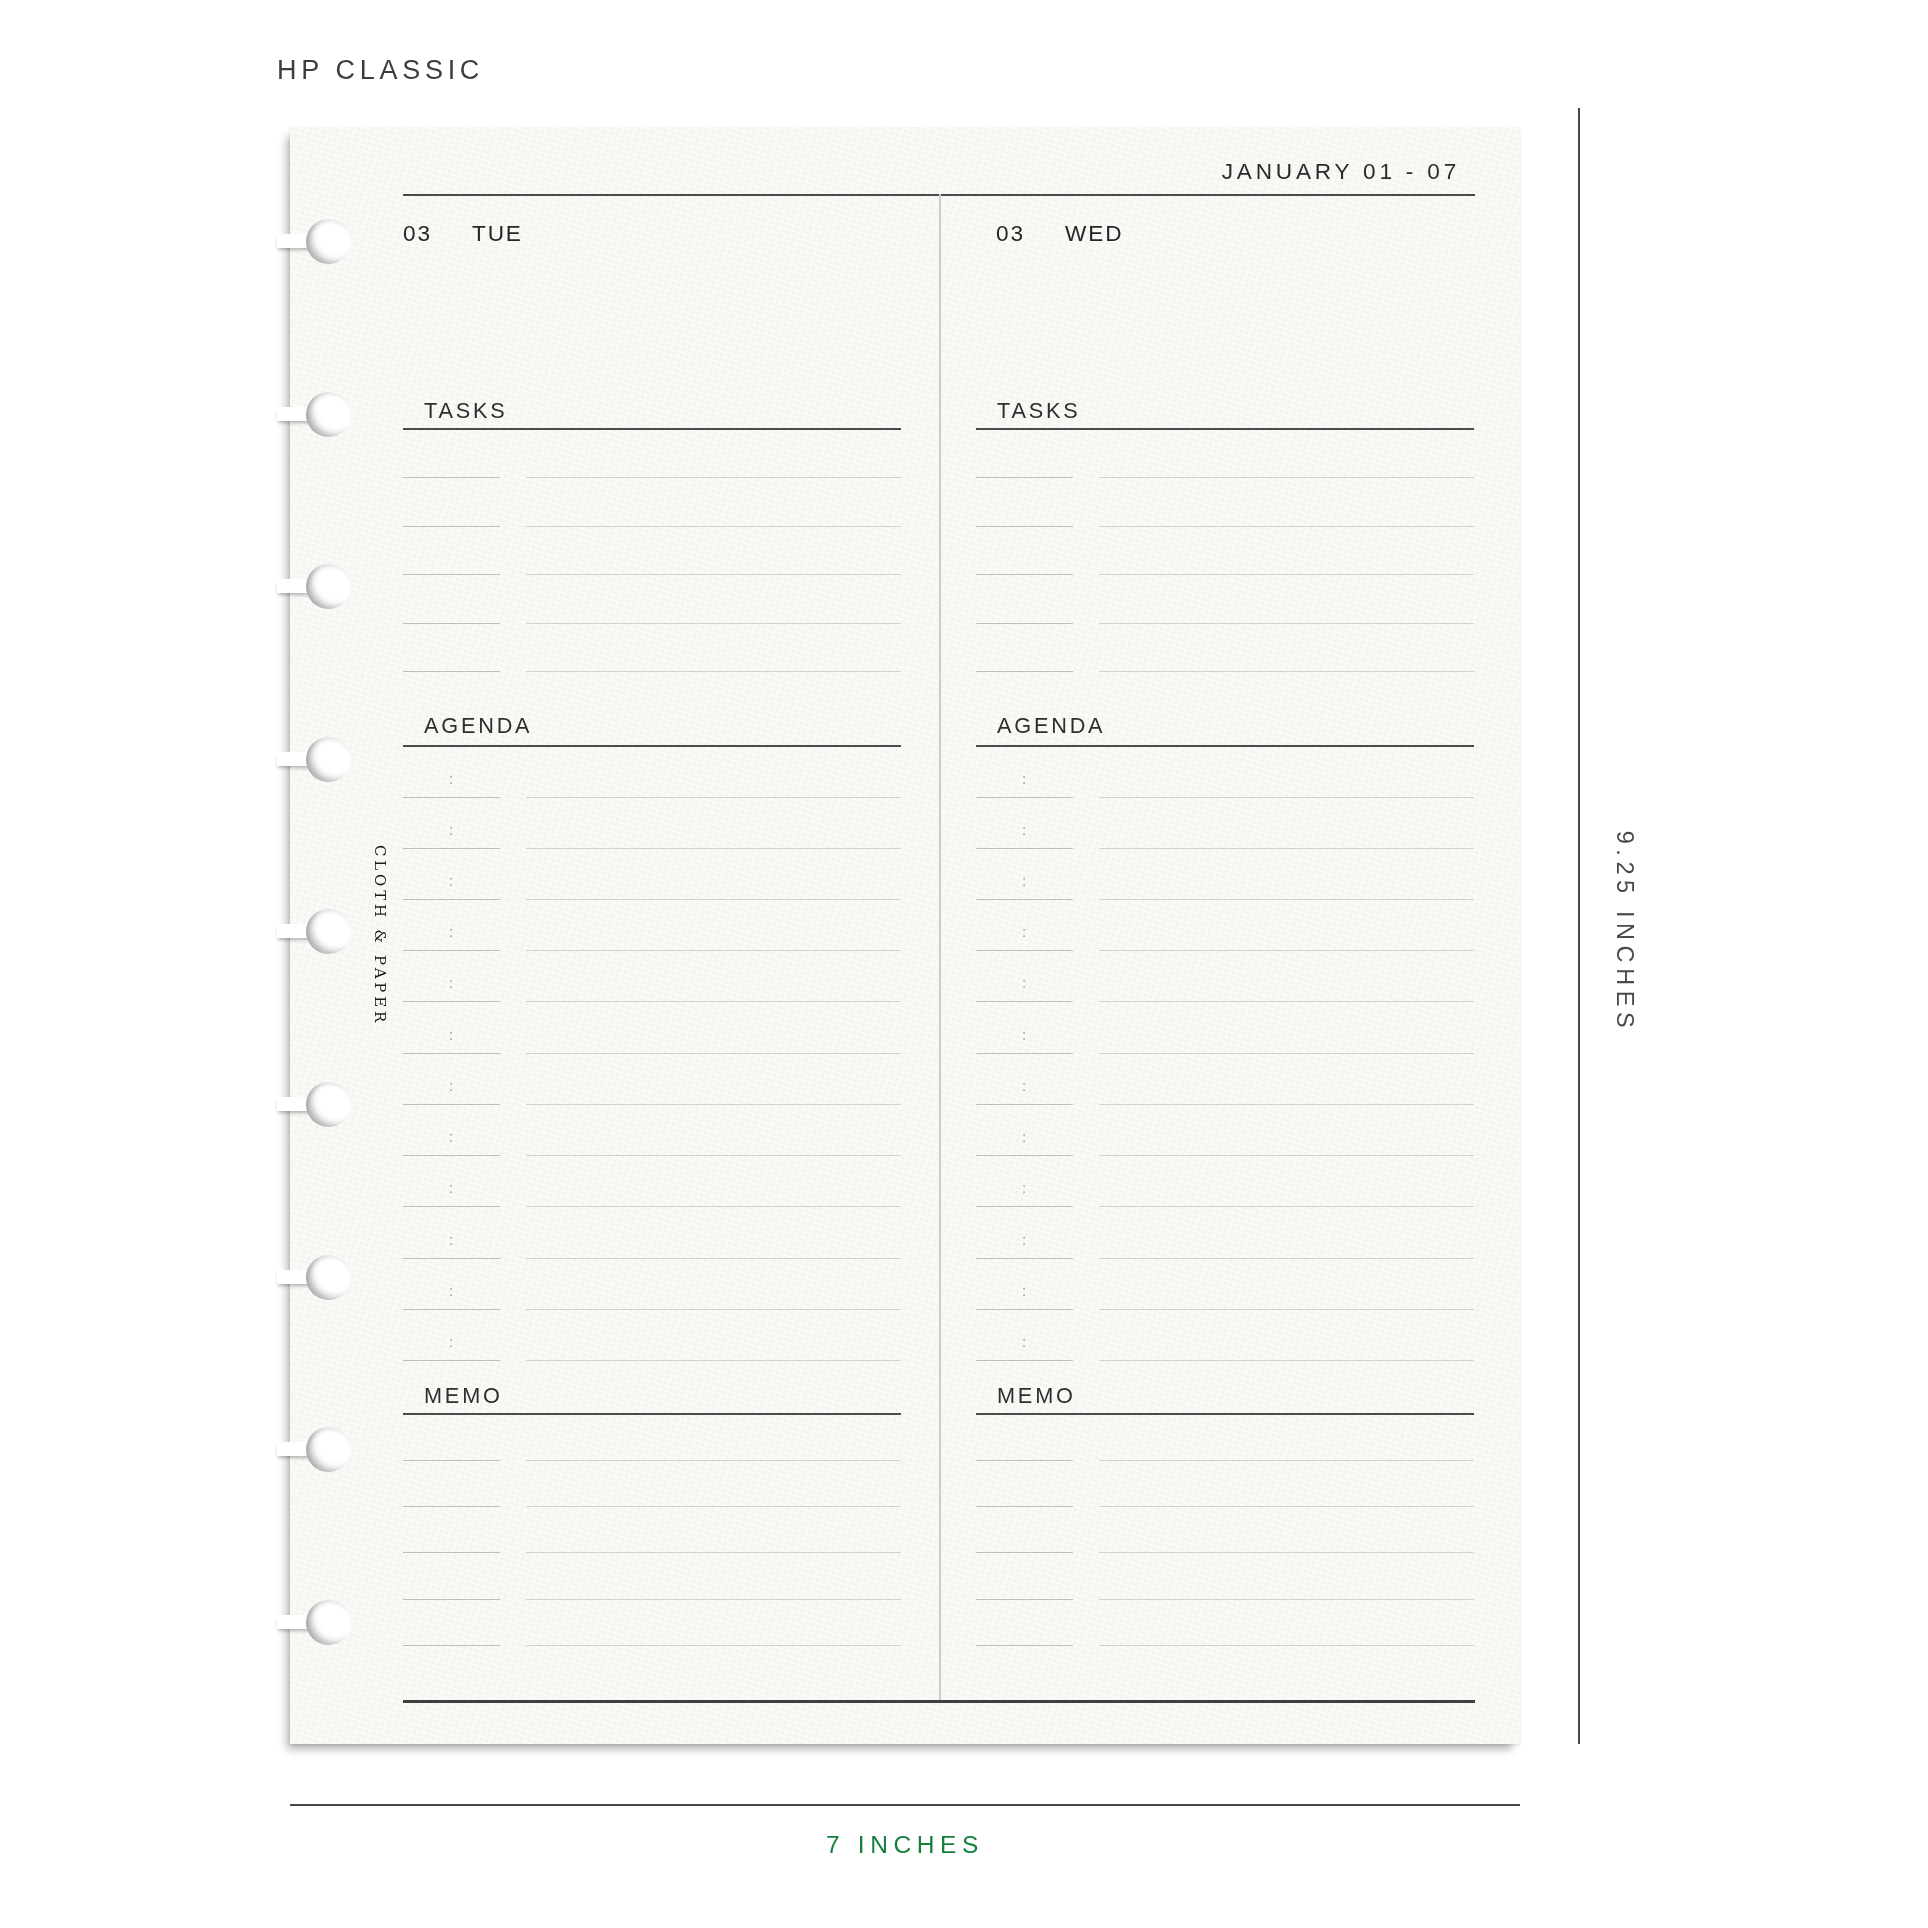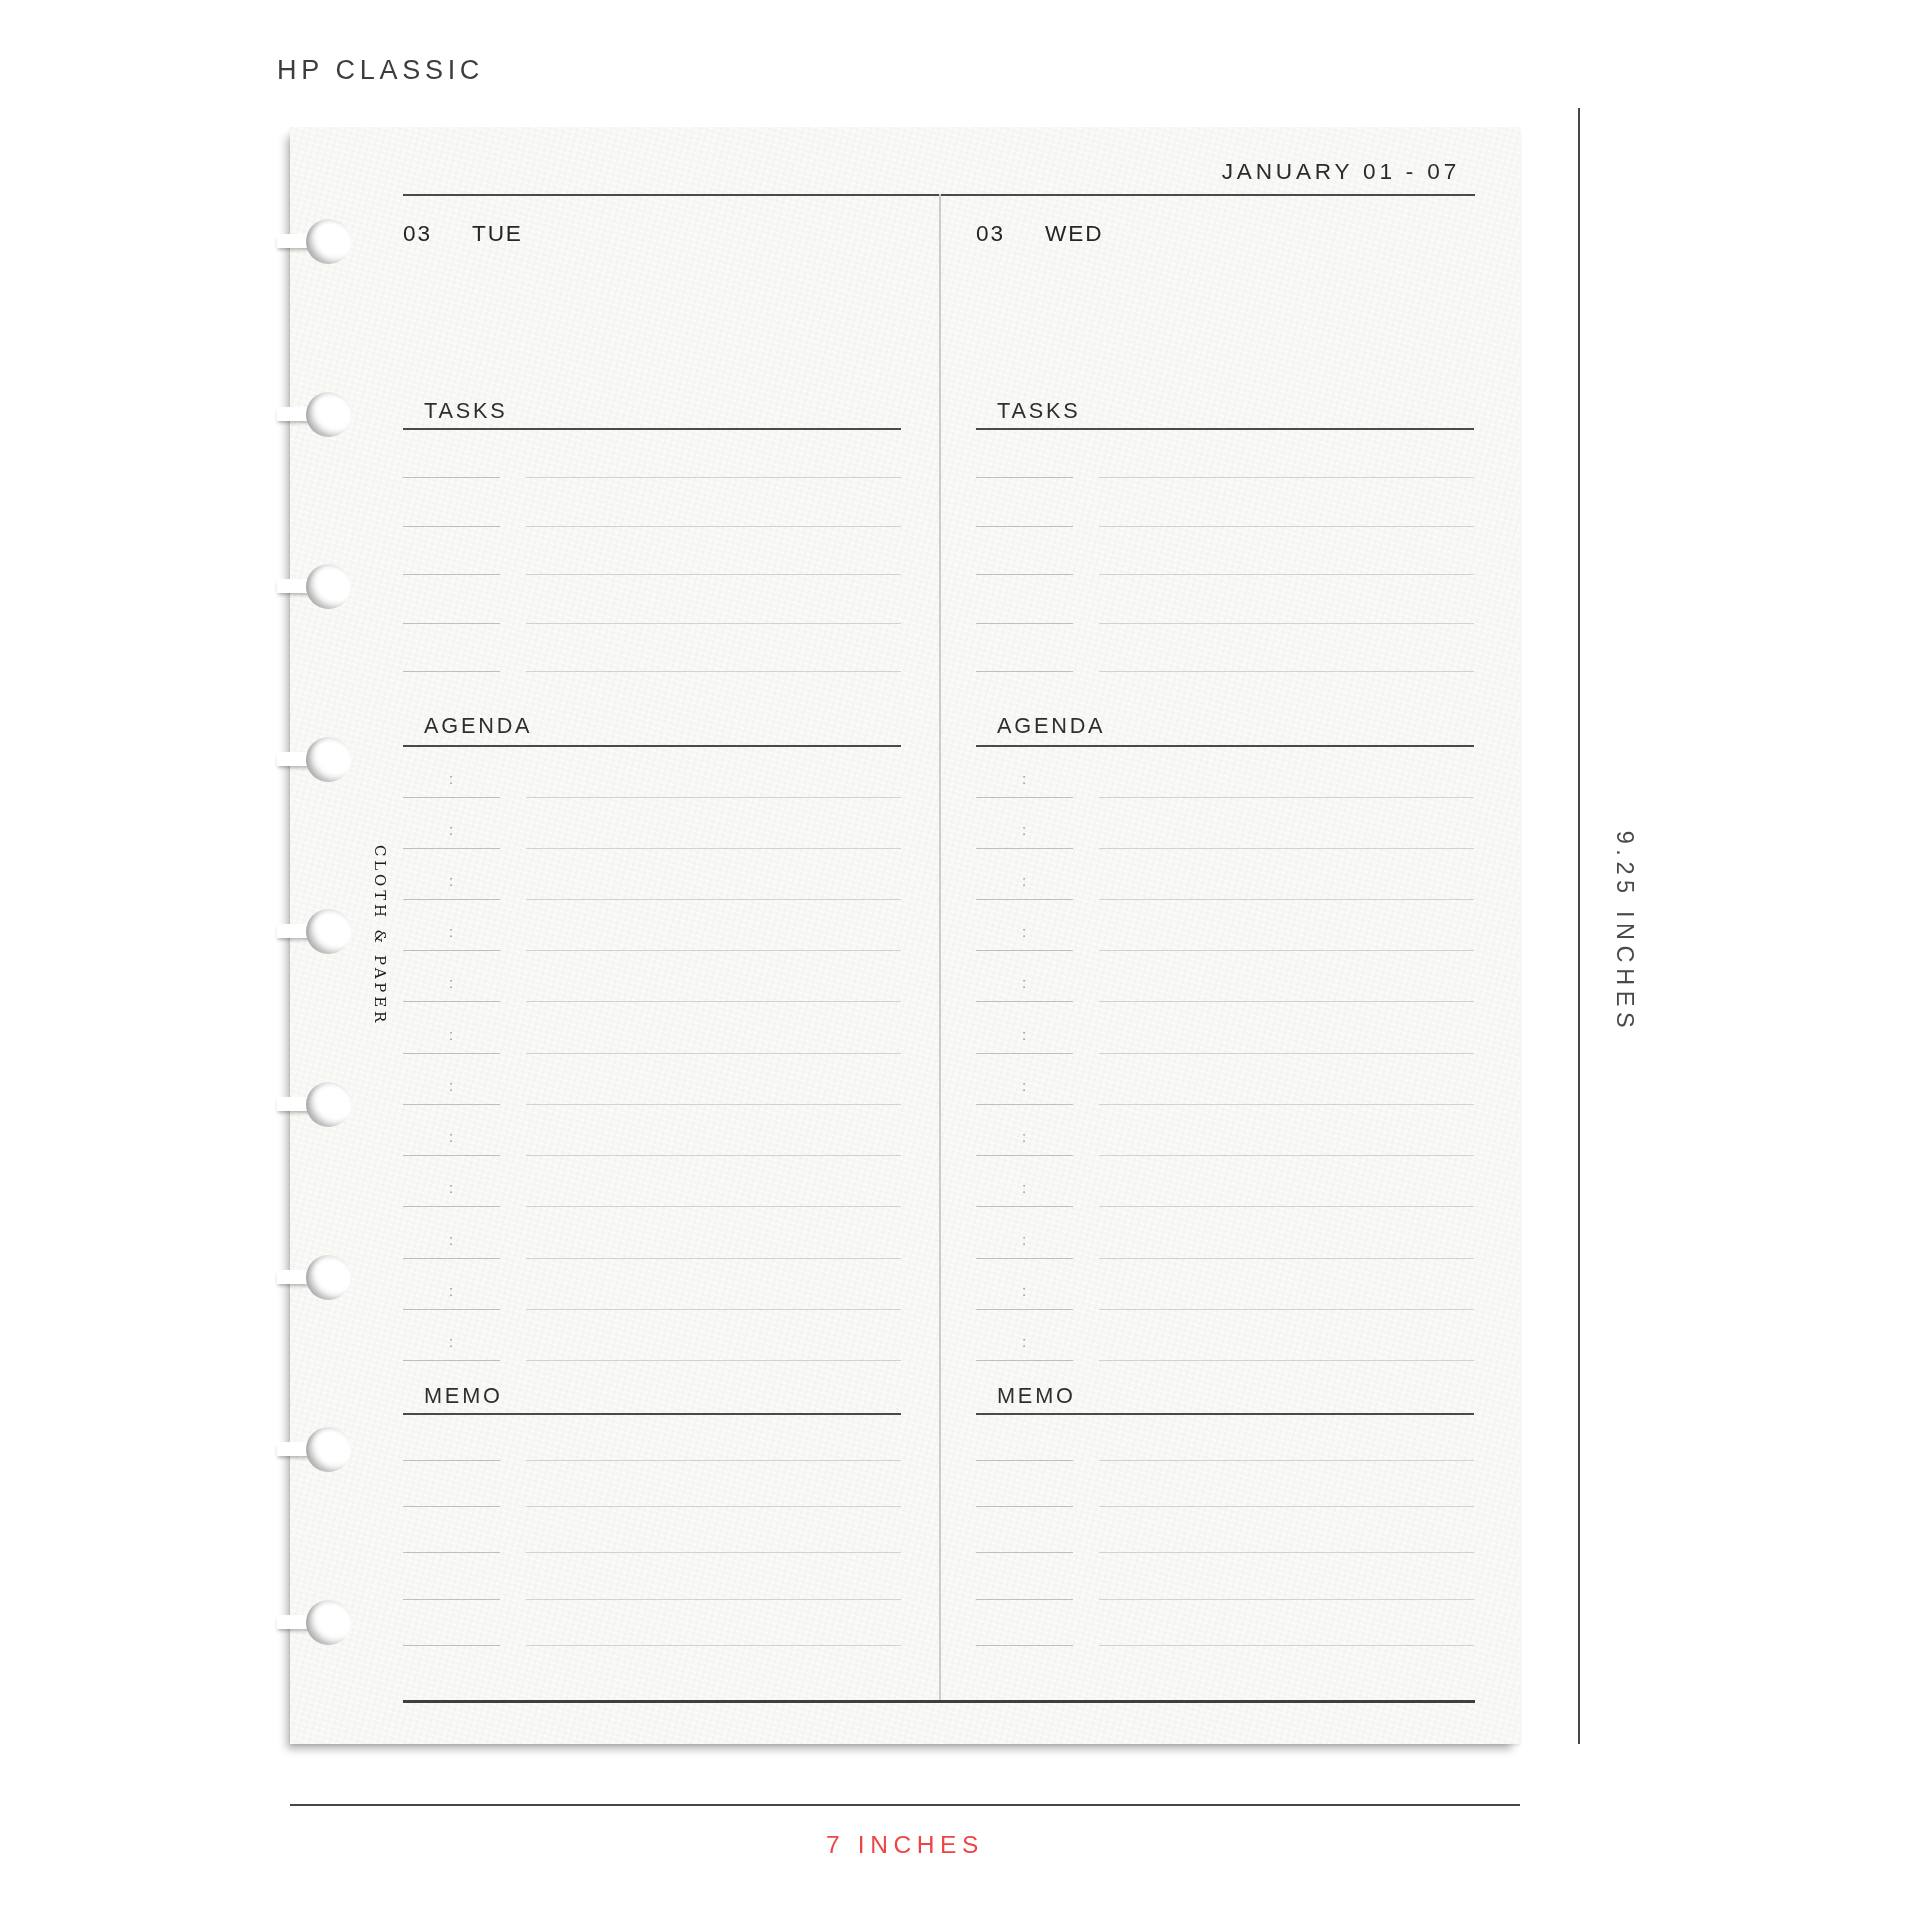--- a/index.html
+++ b/index.html
@@ -60,21 +60,21 @@
   
   .vline{position:absolute;left:1578px;top:108px;width:1.9px;height:1636px;background:#474747;}
   .hline{position:absolute;left:290px;top:1804px;width:1230px;height:1.9px;background:#474747;}
   .height-label{
     position:absolute;left:1484px;top:918px;width:282px;height:28px;line-height:28px;
     transform:rotate(90deg);transform-origin:center;text-align:center;
     font-size:23.5px;letter-spacing:5.6px;color:#4a4a4a;
   }
   .width-label{
     position:absolute;left:290px;top:1831px;width:1230px;text-align:center;
-    font-size:24.5px;letter-spacing:5.6px;color:#ef4444;
+    font-size:24.5px;letter-spacing:5.6px;color:#15803d;
   }
 </style>
 </head>
 <body>
 
 <div class="stage">
 
   <div class="product-title">HP CLASSIC</div>
 
   <div class="sheet">
@@ -119,21 +119,21 @@
 
     <div class="brand-vertical">CLOTH &amp; PAPER</div>
 
     <div class="header-rule"></div>
     <div class="week-label">JANUARY 01 - 07</div>
     <div class="divider"></div>
 
     <div class="day-head" style="left:113px">
       <span>03</span><span class="dayname">TUE</span>
     </div>
-    <div class="day-head" style="left:686px">
+    <div class="day-head" style="left:706px">
       <span>03</span><span class="dayname">WED</span>
     </div>
 
     <div id="col0">
         <div class="sec-label" style="left: 113px; top: 271px;">TASKS</div>
         <div class="sec-rule" style="left: 113px; top: 301px; width: 498px;"></div>
         <div class="p-row" style="left: 113px; top: 303px; width: 498px; height: 48px;">
           <div class="line-short"></div>
           <div class="line-long"></div>
         </div>

